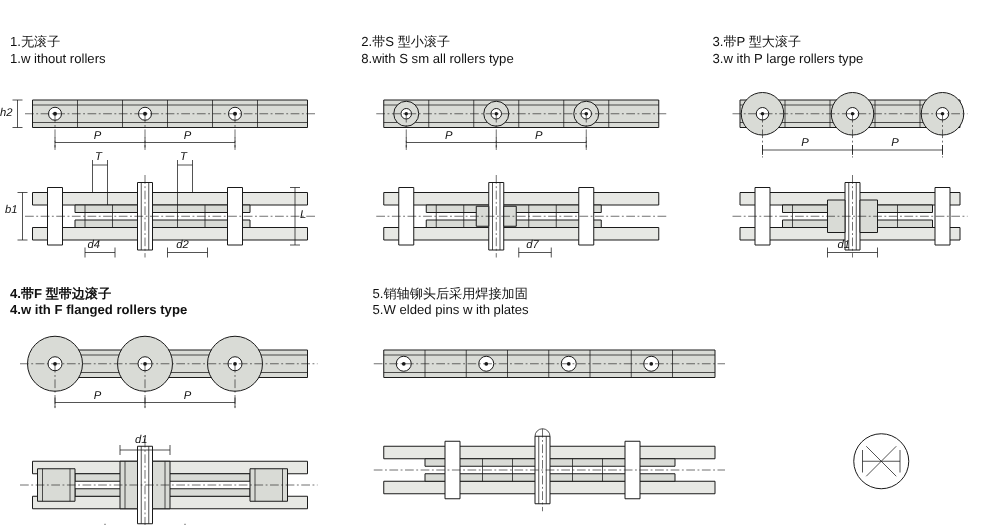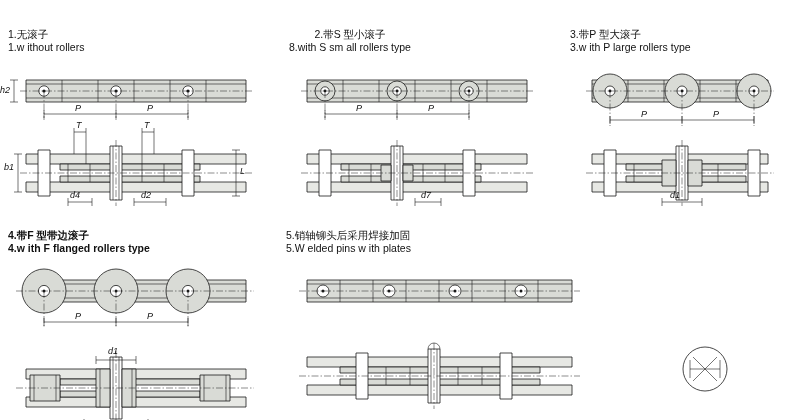--- a/index.html
+++ b/index.html
@@ -24,33 +24,33 @@
 </style>
 </head>
 <body>
 
 <div class="stage">
 
   <div class="cap" style="left:8px;top:4px;">
     <span>1.无滚子</span>
     <span class="l2">1.w ithout rollers</span>
   </div>
-  <div class="cap" style="left:289px;top:4px;text-align:center;">
+  <div class="cap" style="left:289px;top:4px;">
     <span>2.带S 型小滚子</span>
     <span class="l2">8.with S sm all rollers type</span>
   </div>
   <div class="cap" style="left:570px;top:4px;">
     <span>3.带P 型大滚子</span>
     <span class="l2">3.w ith P large rollers type</span>
   </div>
   <div class="cap" style="left:8px;top:205px;font-weight:bold;">
     <span>4.带F 型带边滚子</span>
     <span class="l2">4.w ith F flanged rollers type</span>
   </div>
-  <div class="cap" style="left:286px;top:205px;">
+  <div class="cap" style="left:298px;top:205px;">
     <span>5.销轴铆头后采用焊接加固</span>
     <span class="l2">5.W elded pins w ith plates</span>
   </div>
 
   <svg width="794" height="420">
 
     <g>
       <path class="plate" d="M26,56 L246,56 L246,78 L26,78 Z"></path>
       <path class="lnT" d="M26,60 L246,60 M26,74 L246,74"></path>
 

